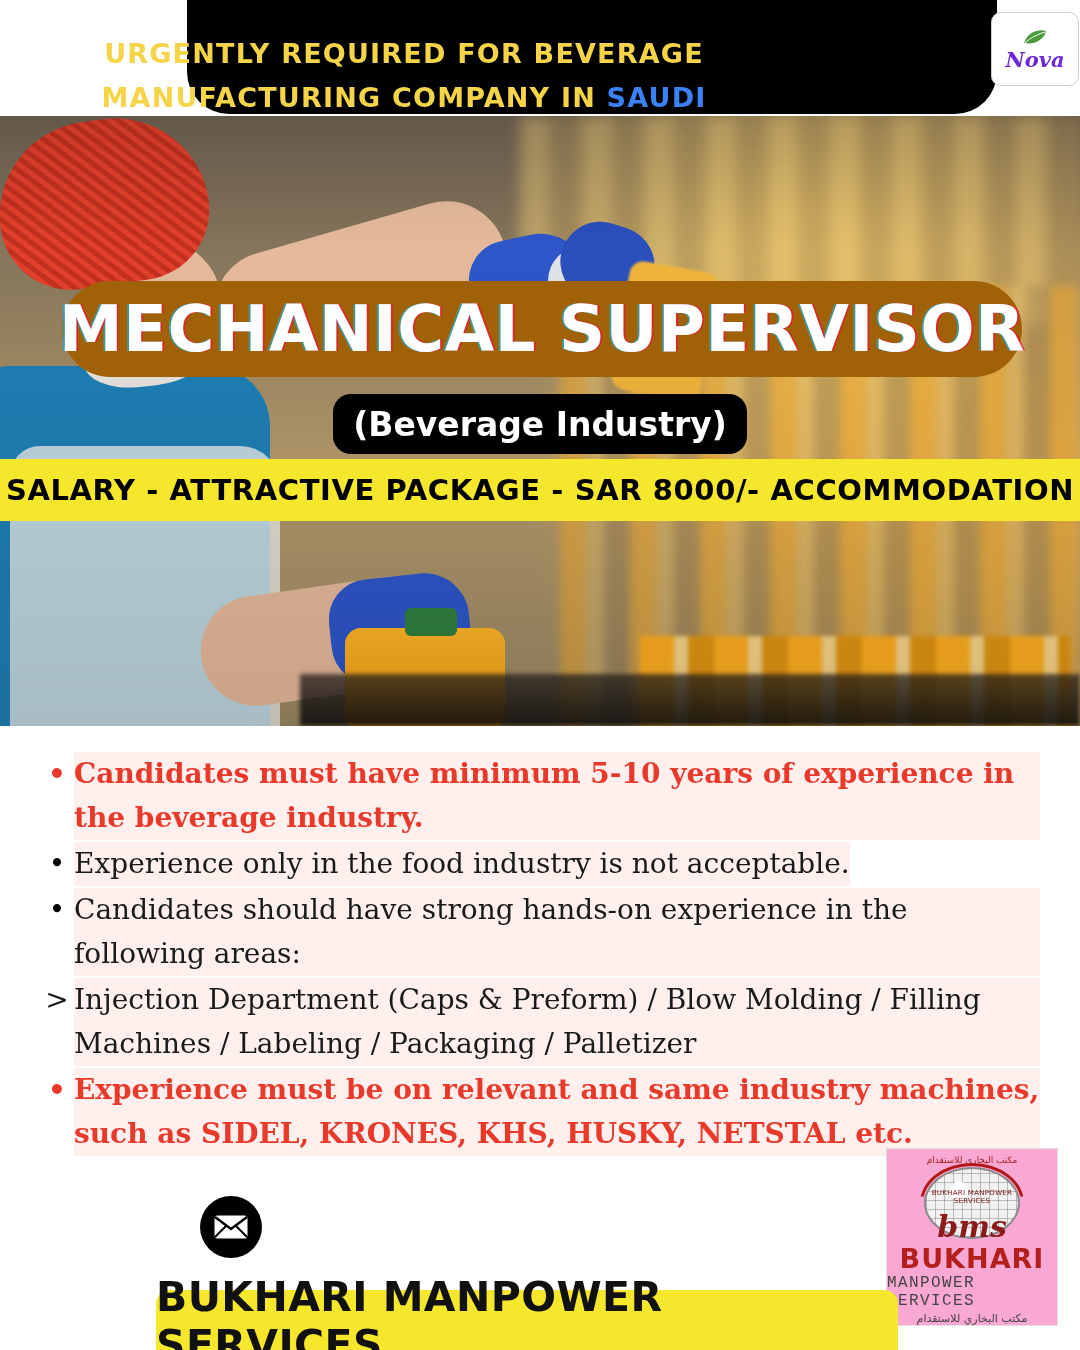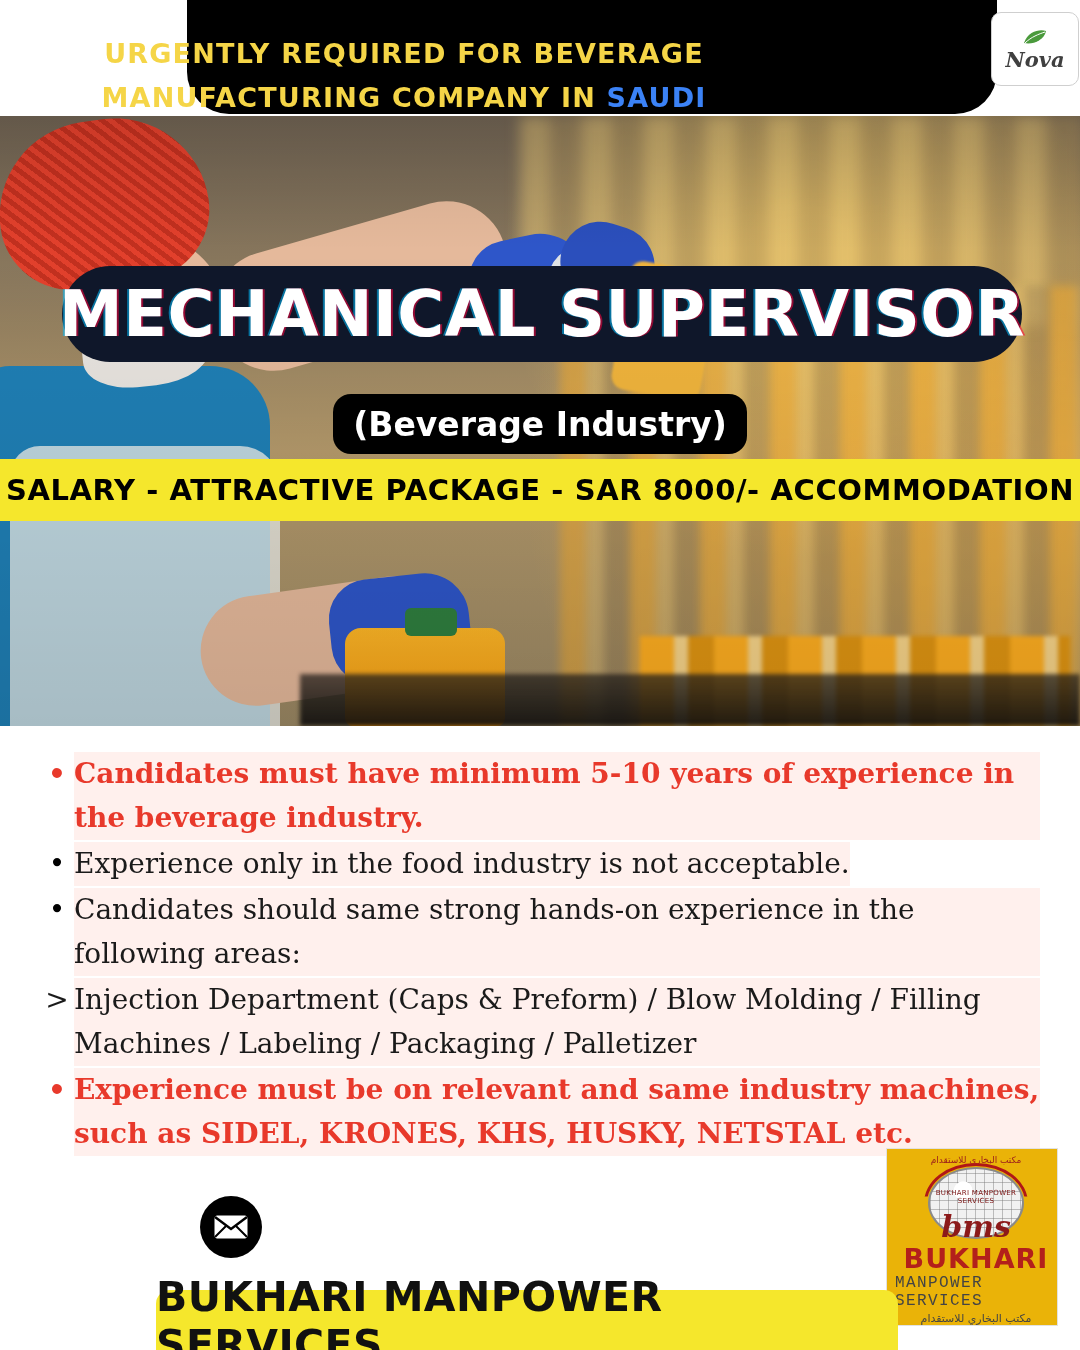--- a/index.html
+++ b/index.html
@@ -61,21 +61,21 @@
     display: flex;
     flex-direction: column;
     align-items: center;
     justify-content: center;
   }
   .nova-text {
     font-family: "DejaVu Serif", serif;
     font-style: italic;
     font-weight: bold;
     font-size: 21px;
-    color: #404040;
+    color: #6d28d9;
     line-height: 1;
   }
 
   
   .photo {
     position: relative;
     width: 1080px;
     height: 610px;
     overflow: hidden;
     background: #8c7d63;
@@ -279,24 +279,24 @@
   .photo-shade {
     position: absolute;
     inset: 0;
     background: linear-gradient(180deg, rgba(0,0,0,0.10) 0%, rgba(0,0,0,0) 22%, rgba(0,0,0,0.12) 100%);
   }
 
   
   .title-pill {
     position: absolute;
     left: 62px;
-    top: 150px;
+    top: 165px;
     width: 960px;
     height: 96px;
-    background: #0f172a;
+    background: #a16207;
     border-radius: 60px;
     display: flex;
     align-items: center;
     justify-content: center;
   }
   .title-text {
     color: #ffffff;
     font-family: "DejaVu Sans", sans-serif;
     font-weight: bold;
     font-size: 64px;
@@ -403,29 +403,28 @@
     font-size: 40px;
     color: #111111;
     letter-spacing: -0.3px;
   }
   .bukhari-logo {
     position: absolute;
     right: 22px;
     top: 1148px;
     width: 172px;
     height: 178px;
-    background: #eab308;
+    background: #f9a8d4;
     border: 1px solid #e2e2e2;
     display: flex;
     flex-direction: column;
     align-items: center;
     justify-content: flex-start;
     padding-top: 6px;
     box-sizing: border-box;
-    padding-left: 8px;
   }
   .logo-arabic-top {
     font-size: 9px;
     color: #9b1c1c;
     font-family: "DejaVu Sans", sans-serif;
   }
   .globe {
     width: 92px;
     height: 92px;
     border-radius: 50%;
@@ -574,21 +573,21 @@
     <span class="bullet-text">Candidates must have minimum 5-10 years of experience in the beverage industry.</span>
   </div>
 
   <div class="bullet-row">
     <span class="bullet-marker">•</span>
     <span class="bullet-text">Experience only in the food industry is not acceptable.</span>
   </div>
 
   <div class="bullet-row">
     <span class="bullet-marker">•</span>
-    <span class="bullet-text"> Candidates should same strong hands-on experience in the following areas:</span>
+    <span class="bullet-text"> Candidates should have strong hands-on experience in the following areas:</span>
   </div>
 
   <div class="bullet-row arrow">
     <span class="bullet-marker">&gt;</span>
     <span class="bullet-text"> Injection Department (Caps &amp; Preform) / Blow Molding / Filling Machines / Labeling / Packaging / Palletizer</span>
   </div>
 
   <div class="bullet-row red">
     <span class="bullet-marker">•</span>
     <span class="bullet-text"> Experience must be on relevant and same industry machines, such as SIDEL, KRONES, KHS, HUSKY, NETSTAL etc.</span>

